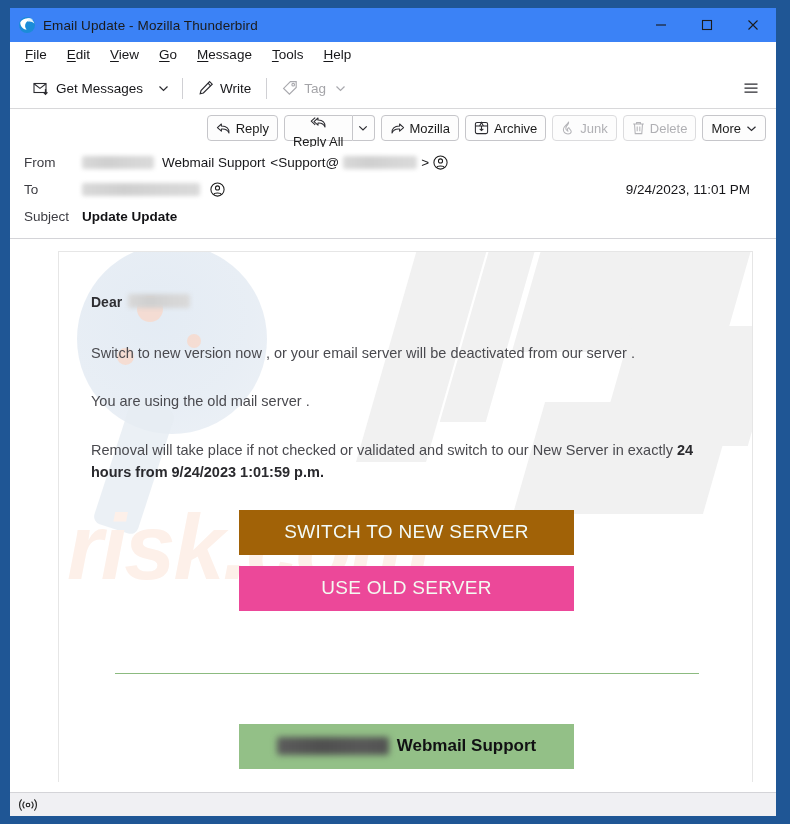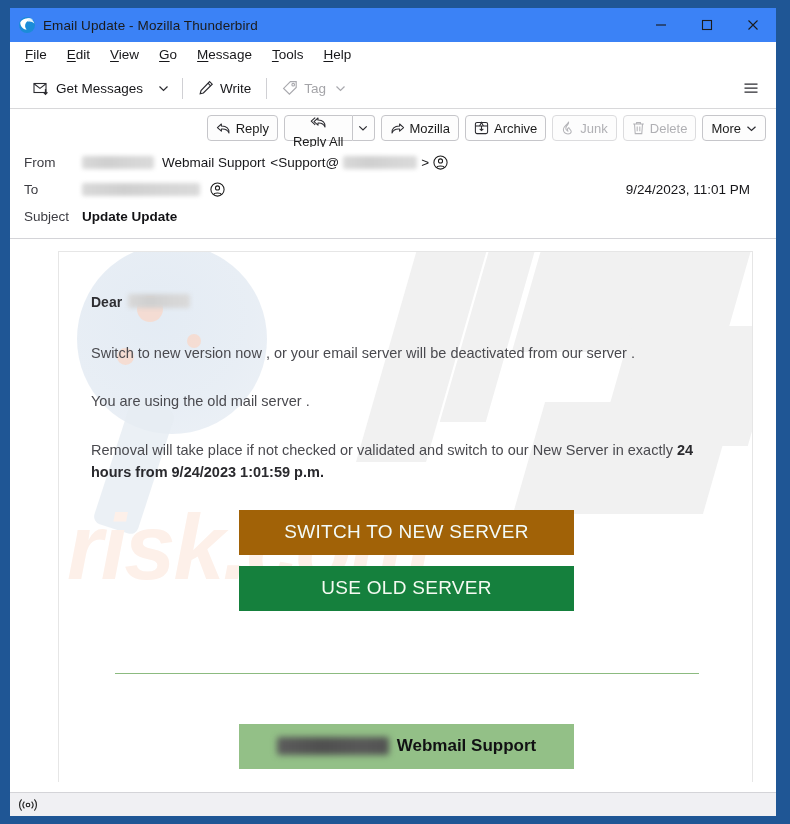--- a/index.html
+++ b/index.html
@@ -283,21 +283,21 @@
     align-items: center;
     gap: 11px;
   }
   .cta {
     width: 335px; height: 45px;
     display: flex; align-items: center; justify-content: center;
     font-size: 19px;
     letter-spacing: .3px;
   }
   .cta-new { background: #a16207; color: #f2fbf9; }
-  .cta-old { background: #15803d; color: #f4faf1; }
+  .cta-old { background: #ec4899; color: #f4faf1; }
 
   .divider-wrap {
     margin-top: 62px;
     display: flex;
     justify-content: center;
   }
   .divider {
     width: 584px;
     height: 1px;
     background: #8cbb80;

